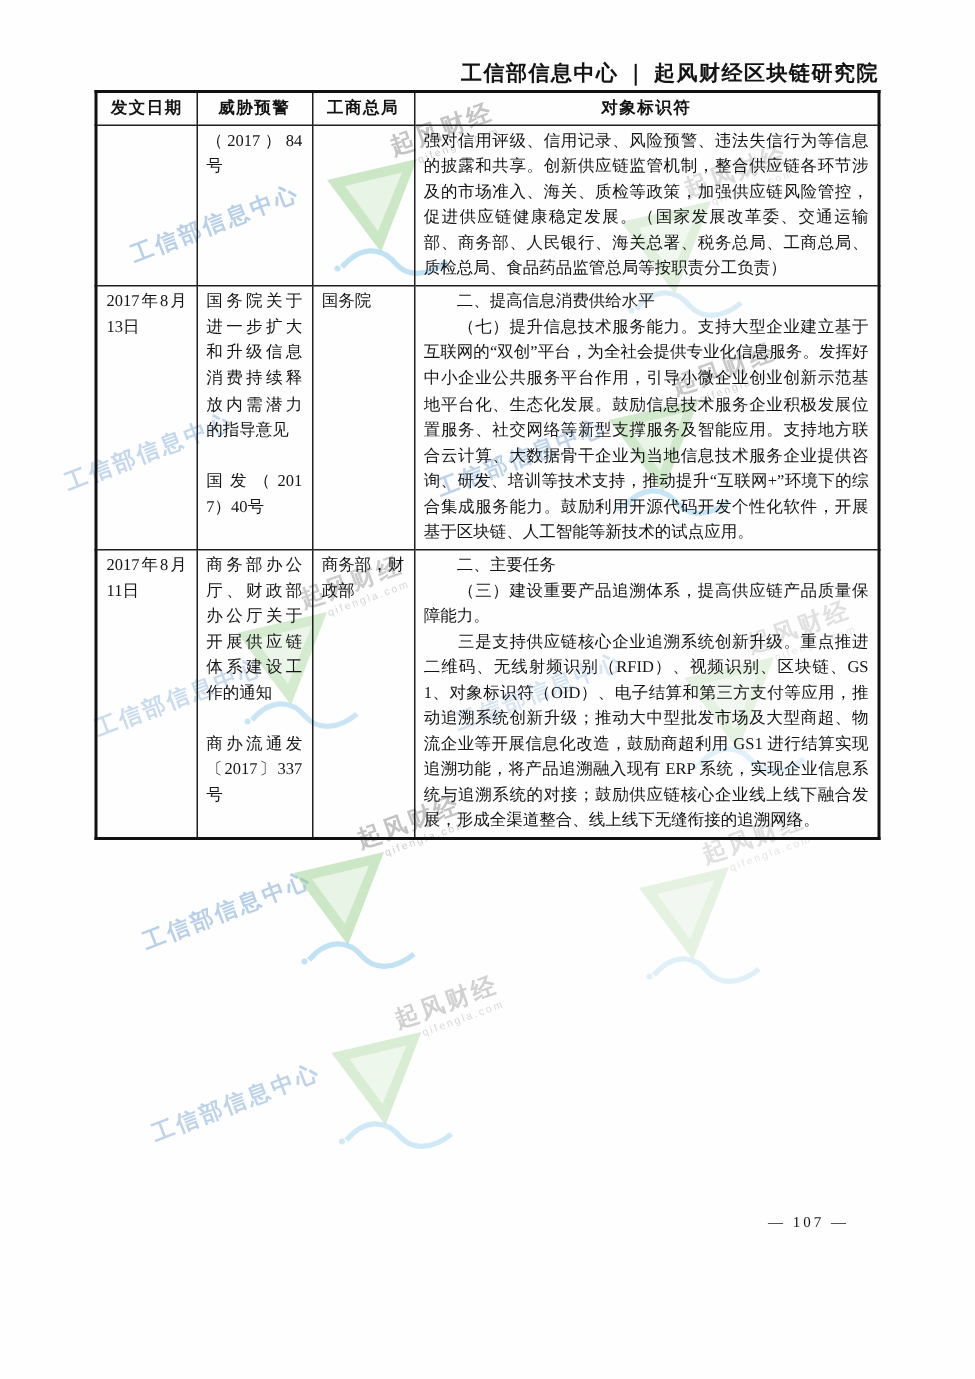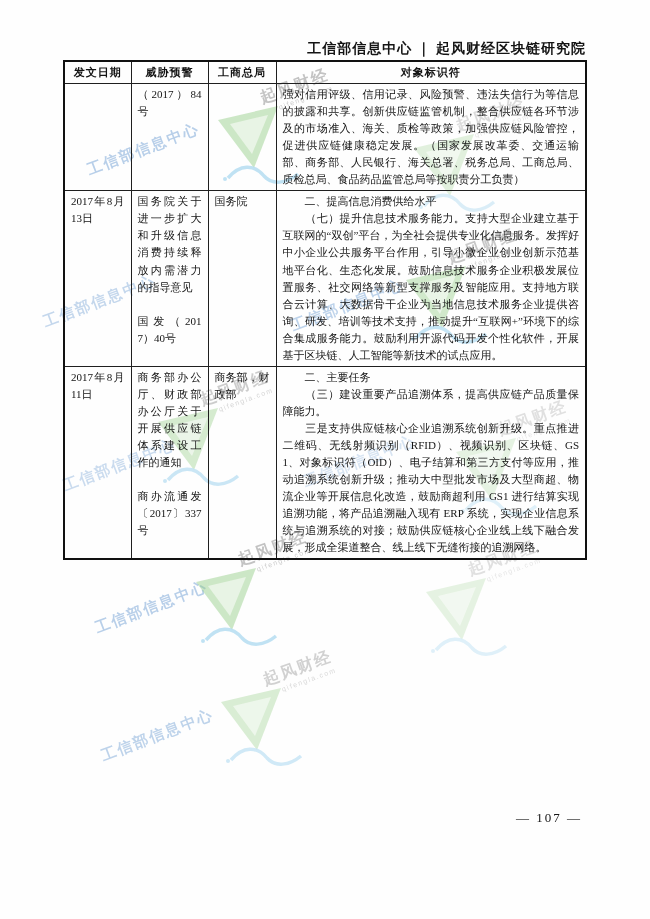--- a/index.html
+++ b/index.html
@@ -59,22 +59,22 @@
   table.doc-table{border:2px solid #111;}
   table.doc-table th{
     font-weight:bold;text-align:center;
     padding:2px 2px;letter-spacing:1px;
     vertical-align:middle;
   }
   td.c-date,td.c-doc,td.c-unit{text-align:justify;}
   td.c-content{padding:2px 8px;text-align:justify;margin-left:36px;}
   .prewrap{white-space:pre-wrap;word-break:break-all;}
   .page-number{
-    position:absolute;right:68px;top:810px;
-    font-size:13px;letter-spacing:2px;z-index:1;
+    position:absolute;right:84px;top:810px;
+    font-size:10px;letter-spacing:2px;z-index:1;
   }
 </style>
 </head>
 <body>
 
 <div class="page">
 
   <div class="wm-layer">
 
     <div class="wm-org" style="left:84px;top:140px;opacity:.55">工信部信息中心</div>

